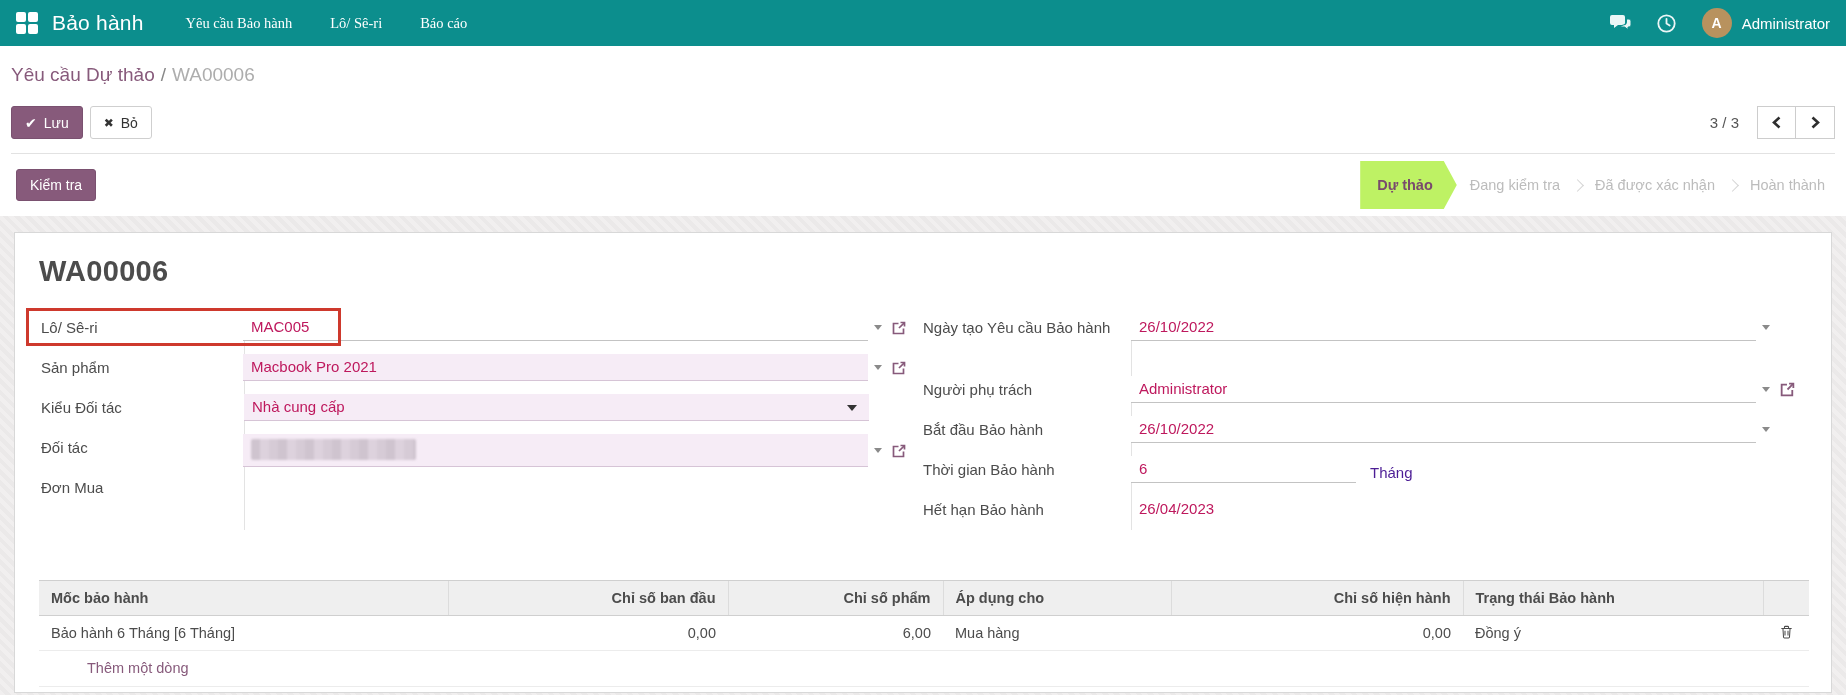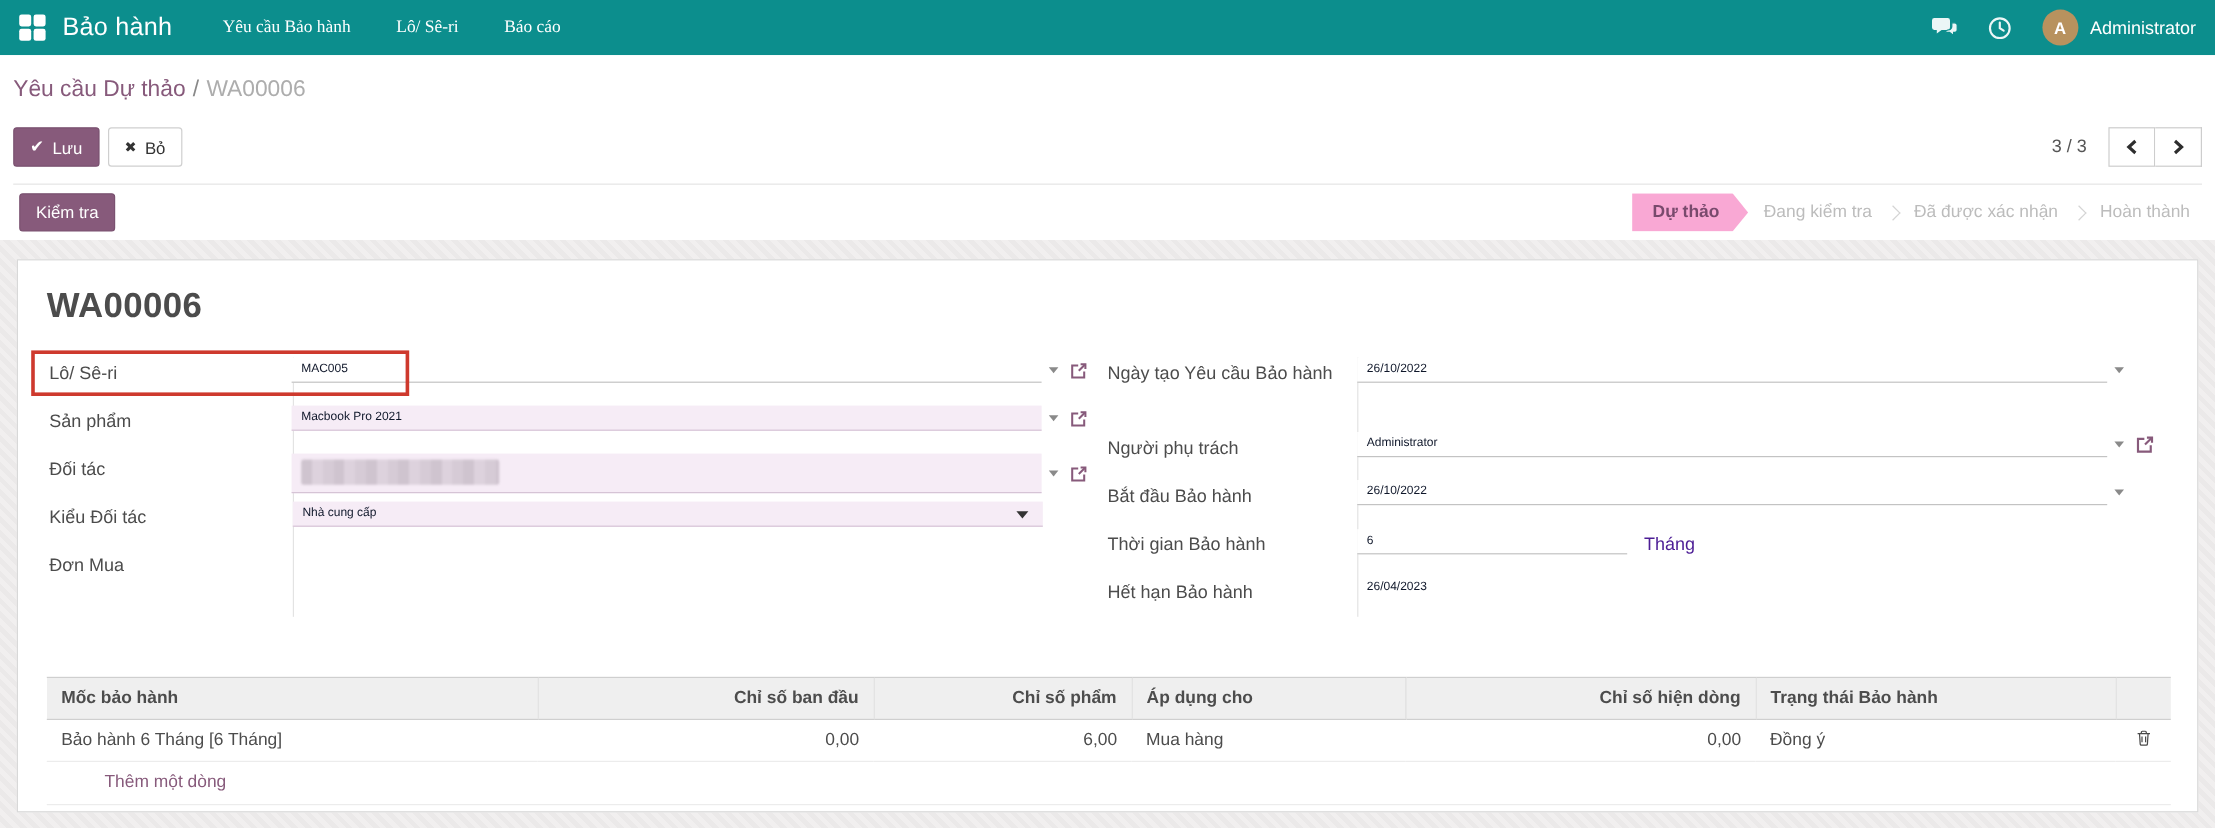--- a/index.html
+++ b/index.html
@@ -40,22 +40,22 @@
   .pager-btn { width:39px; height:33px; background:#fff; border:1px solid #cdcdcd;
     display:flex; align-items:center; justify-content:center; cursor:pointer; }
   .pager-btn + .pager-btn { border-left:none; }
   .hdivider { border-bottom:1px solid #e2e2e2; margin-top:14px; }
 
   
   .status-row { background:#fff; display:flex; align-items:center;
     padding:7px 8px 7px 16px;gap:16px; }
   .btn-action { height:32px; }
   .steps { margin-left:auto; display:flex; align-items:center; }
-  .step-active { background:#f9a8d4; color:#794a6d; font-weight:bold; font-size:14.5px;
-    height:32px; display:flex; align-items:center; padding:0 24px 0 17px;
+  .step-active { background:#bef264; color:#794a6d; font-weight:bold; font-size:14.5px;
+    height:48px; display:flex; align-items:center; padding:0 24px 0 17px;
     clip-path:polygon(0 0, calc(100% - 13px) 0, 100% 50%, calc(100% - 13px) 100%, 0 100%);
     cursor:pointer; }
   .step { color:#bcbcbc; font-size:14.5px; padding:0 13px; cursor:pointer; white-space:nowrap; }
   .step-sep { width:9px; height:9px; border-top:1px solid #d4d4d4; border-right:1px solid #d4d4d4;
     transform:rotate(45deg); flex:0 0 auto; }
 
   
   .content { height:490px; padding:16px 14px 13px;
     background:repeating-linear-gradient(45deg,#f1efef 0 4px,#ebe9e9 4px 8px); }
   .sheet { background:#fff; border:1px solid #d8d8d8; height:100%; padding:22px 24px 0; position:relative; }
@@ -66,21 +66,21 @@
   .fcol-left  { width:868px; }
   .fcol-right { width:888px; margin-left:14px; }
   .fcol::before { content:""; position:absolute; top:0; bottom:6px; width:1px; background:#e3e3e3; }
   .fcol-left::before  { left:205px; }
   .fcol-right::before { left:210px; }
   .frow { display:flex; align-items:flex-start; min-height:40px; position:relative; }
   .flabel { font-size:15px; color:#4c4c4c; padding-top:5px; }
   .fcol-left  .flabel { width:205px; padding-left:2px; }
   .fcol-right .flabel { width:210px; padding-left:2px; padding-right:18px; }
   .fvalue-wrap { display:flex; align-items:center; flex:1; }
-  .fvalue { font-size:10px; color:#0f172a; padding:4px 8px 5px; width:625px; }
+  .fvalue { font-size:15px; color:#be185d; padding:4px 8px 5px; width:625px; }
   .inp-white    { background:#fff;    border-bottom:1px solid #c3c3c3; }
   .inp-lavender { background:#f6ecf6; border-bottom:1px solid #d6c4d6; }
   .inp-plain    { border-bottom:none; }
   .caret { width:0; height:0; border-left:4px solid transparent; border-right:4px solid transparent;
     border-top:5px solid #8a8a8a; margin-left:6px; cursor:pointer; flex:0 0 auto; }
   .sel-caret { width:0; height:0; border-left:5px solid transparent; border-right:5px solid transparent;
     border-top:6px solid #333; margin-left:-22px; cursor:pointer; }
   .extlink { margin-left:9px; cursor:pointer; flex:0 0 auto; display:flex; }
   .redacted { width:165px; height:21px; margin:1px 0;
     background:repeating-linear-gradient(90deg,#cfc4cf 0 9px,#ddd2dd 9px 18px,#d6cbd6 18px 27px);
@@ -216,40 +216,40 @@
             <div class="extlink">
               <svg width="16" height="16" viewBox="0 0 16 16">
                   <path d="M12.5 8.5v5h-10v-10h5" fill="none" stroke="#875a7b" stroke-width="1.7"></path>
                   <path d="M9.5 2.5h4v4" fill="none" stroke="#875a7b" stroke-width="1.7"></path>
                   <path d="M13.2 2.8 L8 8" stroke="#875a7b" stroke-width="1.7"></path>
                 </svg>
             </div>
           </div>
         </div>
         <div class="frow">
+          <div class="flabel">Kiểu Đối tác</div>
+          <div class="fvalue-wrap">
+            <div class="fvalue inp-lavender">Nhà cung cấp</div>
+            <div class="sel-caret"></div>
+          </div>
+        </div>
+        <div class="frow">
           <div class="flabel">Đối tác</div>
           <div class="fvalue-wrap">
             <div class="fvalue inp-lavender">
                 <div class="redacted"></div>
               </div>
             <div class="caret"></div>
             <div class="extlink">
               <svg width="16" height="16" viewBox="0 0 16 16">
                   <path d="M12.5 8.5v5h-10v-10h5" fill="none" stroke="#875a7b" stroke-width="1.7"></path>
                   <path d="M9.5 2.5h4v4" fill="none" stroke="#875a7b" stroke-width="1.7"></path>
                   <path d="M13.2 2.8 L8 8" stroke="#875a7b" stroke-width="1.7"></path>
                 </svg>
             </div>
-          </div>
-        </div>
-        <div class="frow">
-          <div class="flabel">Kiểu Đối tác</div>
-          <div class="fvalue-wrap">
-            <div class="fvalue inp-lavender">Nhà cung cấp</div>
-            <div class="sel-caret"></div>
           </div>
         </div>
         <div class="frow">
           <div class="flabel">Đơn Mua</div>
         </div>
       </div>
 
       <div class="fcol fcol-right">
         <div class="frow" style="min-height:62px">
           <div class="flabel">Ngày tạo Yêu cầu Bảo hành</div>
@@ -305,21 +305,21 @@
             <col style="width:292px">
             <col style="width:300px">
             <col style="width:46px">
         </colgroup>
         <thead>
           <tr>
             <th>Mốc bảo hành</th>
             <th class="num">Chỉ số ban đầu</th>
             <th class="num">Chỉ số phẩm</th>
             <th>Áp dụng cho</th>
-            <th class="num">Chỉ số hiện dòng</th>
+            <th class="num">Chỉ số hiện hành</th>
             <th>Trạng thái Bảo hành</th>
             <th></th>
           </tr>
         </thead>
         <tbody>
           <tr>
             <td>Bảo hành 6 Tháng [6 Tháng]</td>
             <td class="num">0,00</td>
             <td class="num">6,00</td>
             <td>Mua hàng</td>

